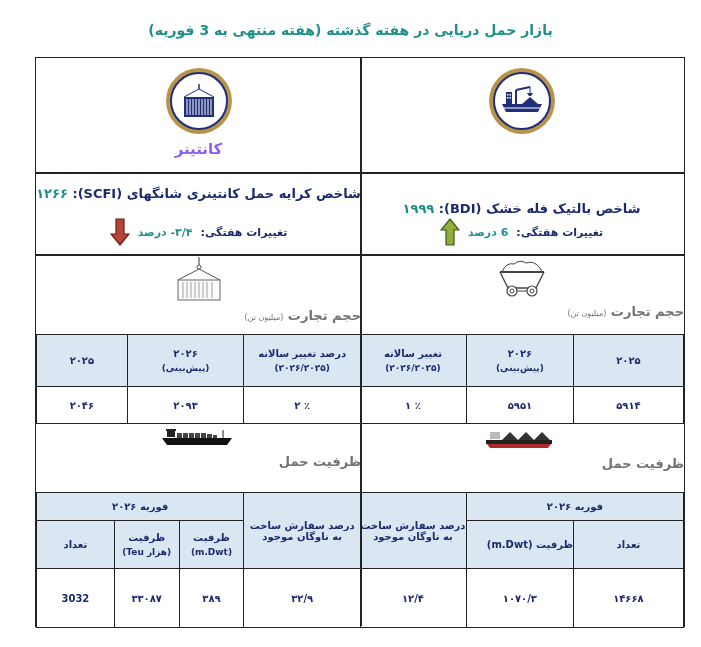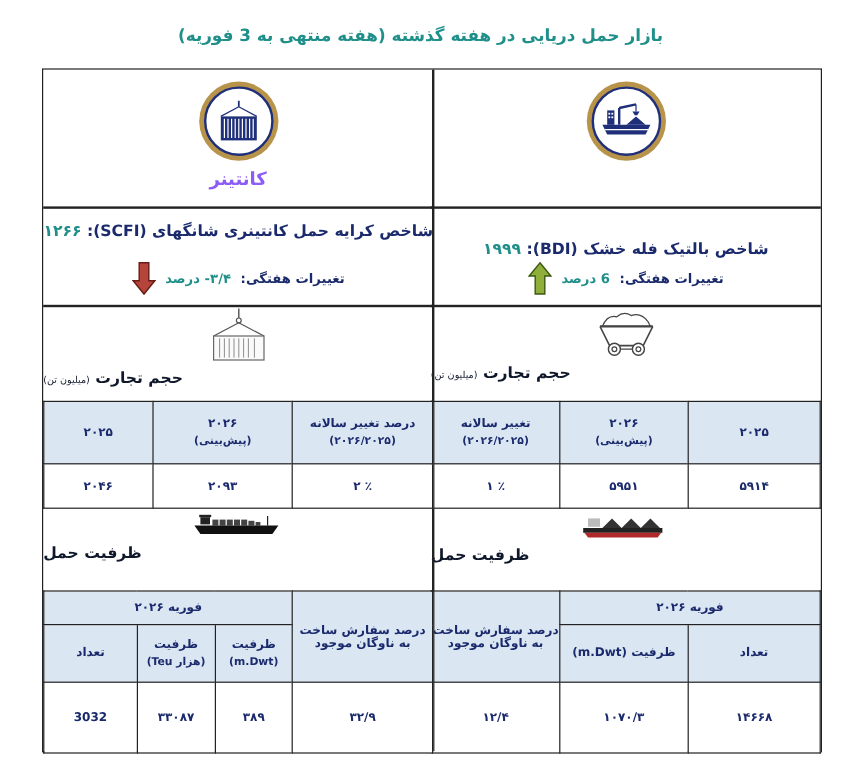--- a/index.html
+++ b/index.html
@@ -40,22 +40,22 @@
     font-size: 13px; color: #1a2a6c;
   }
   .index-line .val { color: #1f8f8a; }
   .change-line {
     position: absolute; width: 100%; text-align: center; font-size: 11px; font-weight: bold;
     color: #1a2a6c; display: flex; justify-content: center; align-items: center; gap: 8px;
   }
   .change-line .val { color: #1f8f8a; }
 
   .section-title {
-    position: absolute; width: 100%; text-align: left; font-weight: bold;
-    font-size: 13px; color: #0f172a;
+    position: absolute; width: 100%; text-align: right; font-weight: bold;
+    font-size: 13px; color: #737373;
   }
   .section-title .unit { font-size: 8px; font-weight: normal; }
 
   table.data {
     position: absolute; border-collapse: collapse; width: 100%;
     font-size: 10px; text-align: center; color: #1a2a6c;
   }
   table.data td, table.data th { border: 1px solid #222; }
   table.data th { background: #dbe6f3; font-weight: bold; color: #1a2a6c; }
   table.data td { background: #ffffff; font-weight: bold; }
@@ -149,21 +149,21 @@
     <div class="section-title" style="top:398px;">ظرفیت حمل</div>
 
     <table class="data" style="top:434px; height:136px;">
       <tbody>
           <tr style="height:28px;">
         <th colspan="2">فوریه ۲۰۲۶</th>
         <th rowspan="2" style="width:33%;">درصد سفارش ساخت به ناوگان موجود</th>
       </tr>
       <tr style="height:48px;">
         <th style="width:34%;">تعداد</th>
-        <th style="width:33%;">ظرفیت (m.Dwt)</th>
+        <th style="width:33%;text-align:right;">ظرفیت (m.Dwt)</th>
       </tr>
       <tr>
         <td>۱۴۶۶۸</td>
         <td>۱۰۷۰/۳</td>
         <td>۱۲/۴</td>
       </tr>
     </tbody>
       </table>
   </div>
 

